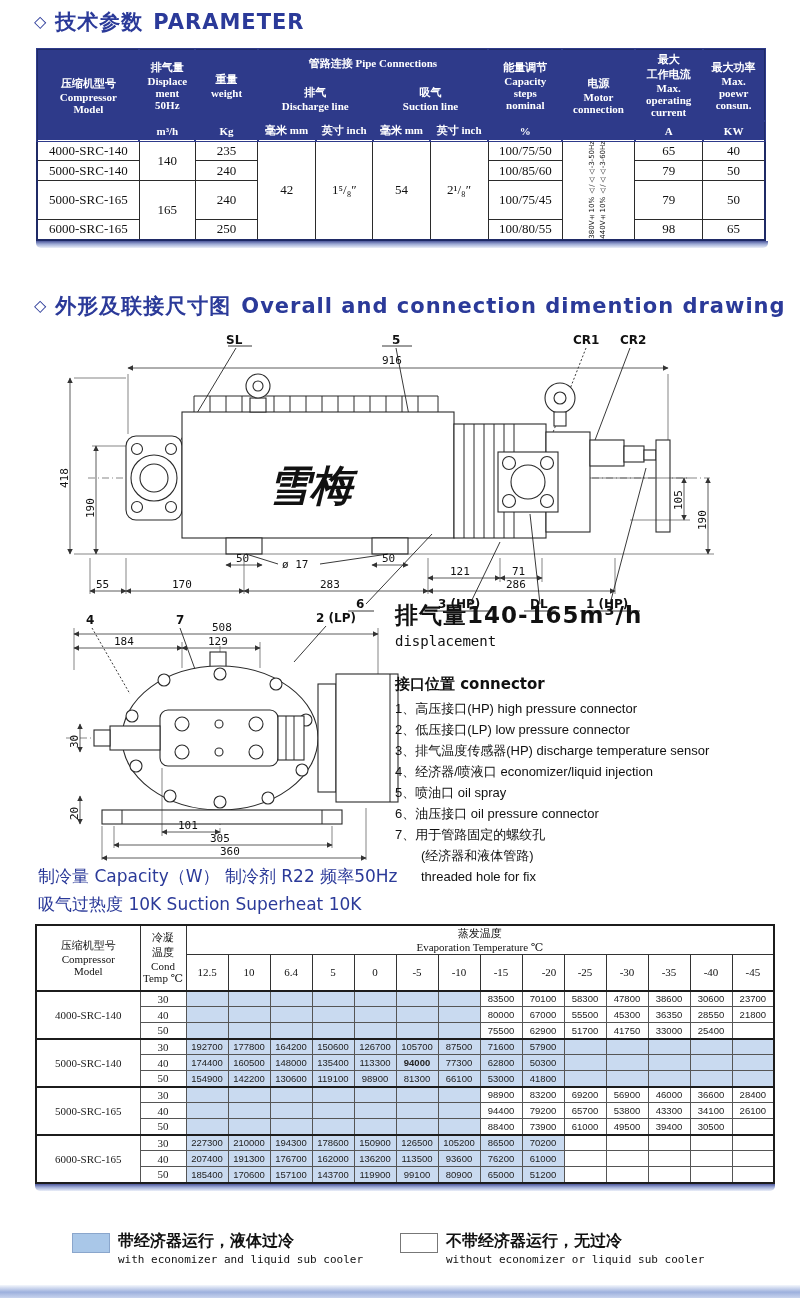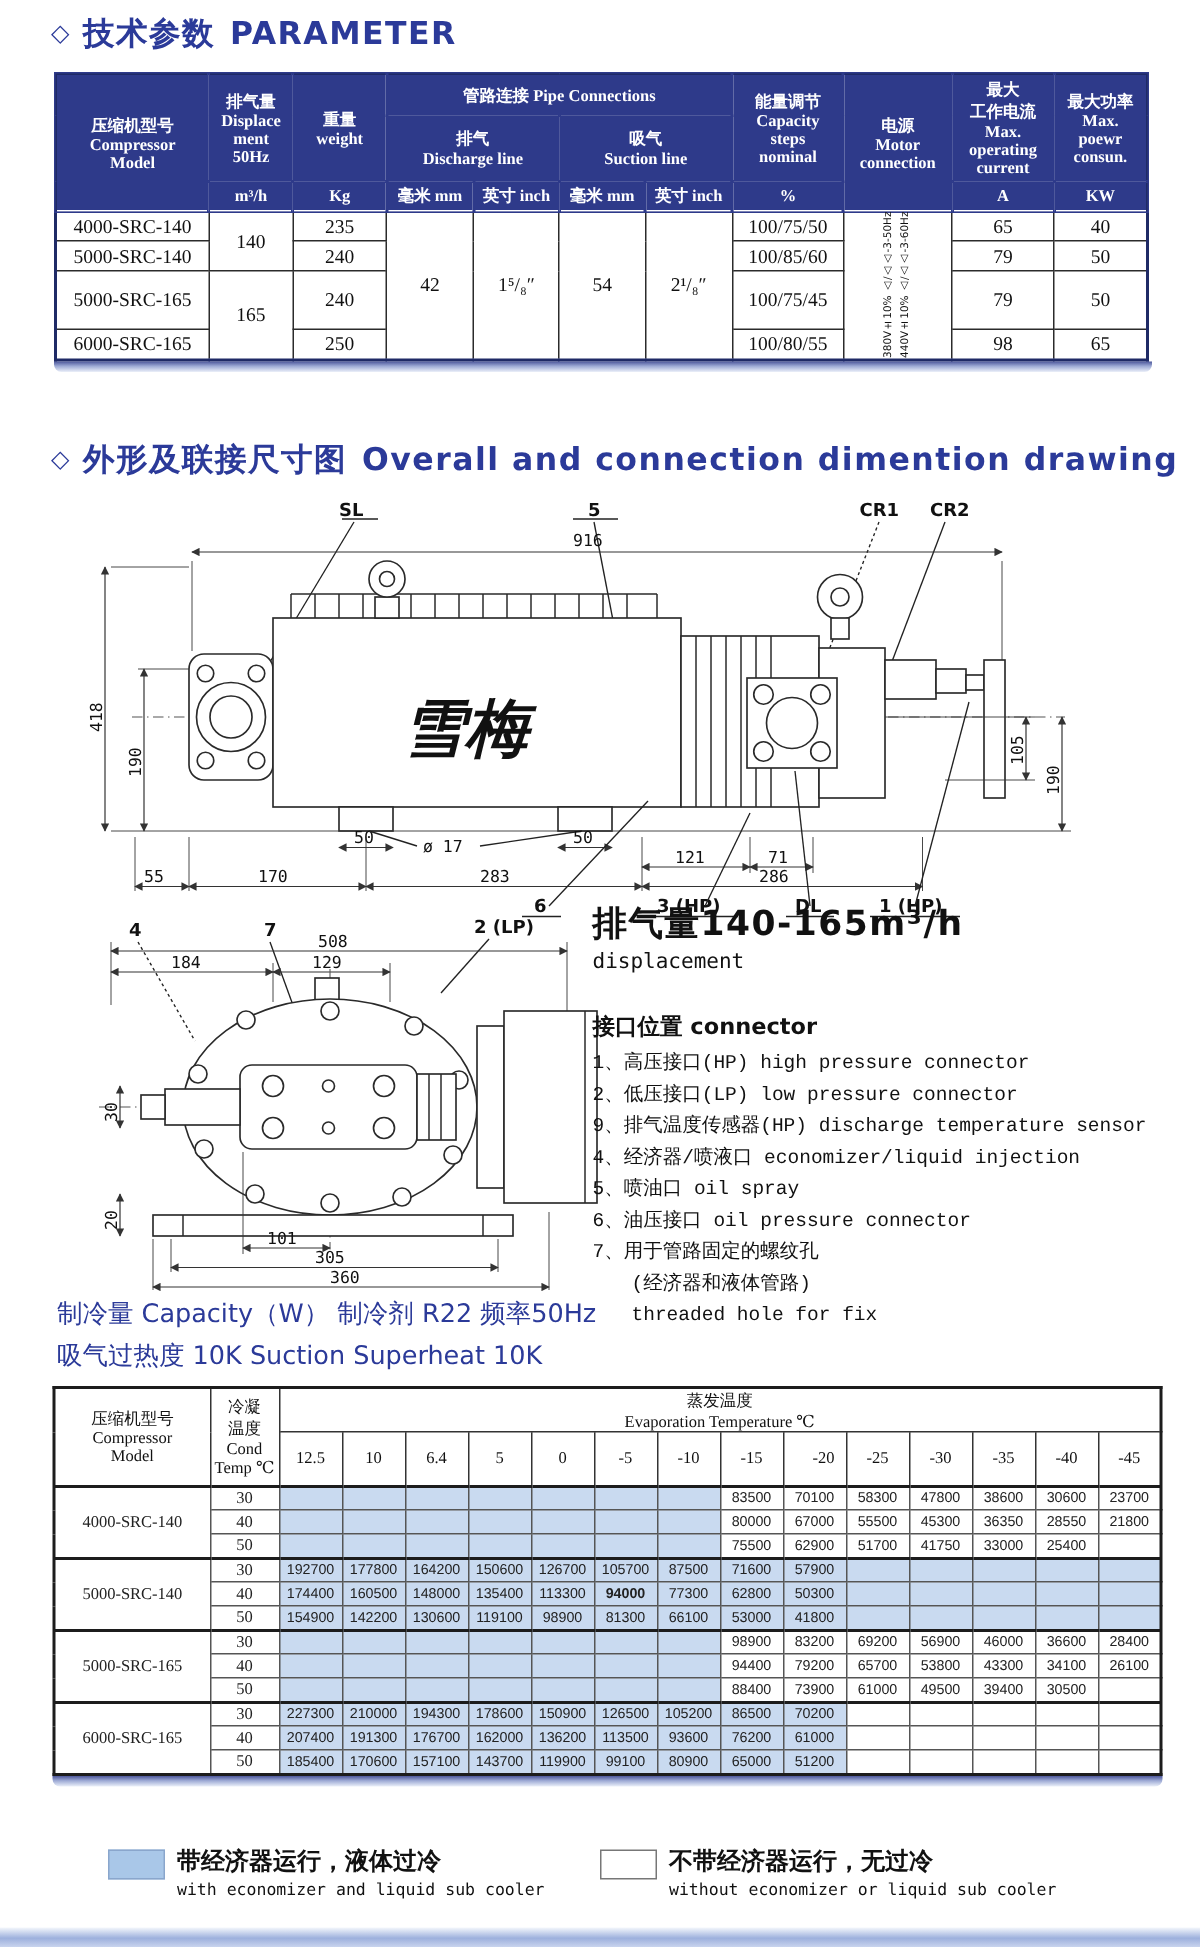--- a/index.html
+++ b/index.html
@@ -46,21 +46,21 @@
   .dt{font-size:11px;fill:#111;}
   .lb{font-weight:bold;font-size:12px;fill:#111;font-family:"DejaVu Sans",sans-serif;}
   .logo-t{font-size:42px;font-style:italic;font-weight:bold;fill:#111;
     font-family:"DejaVu Serif",serif;}
 
   
   .disp-block{position:absolute;left:395px;top:600px;width:395px;color:#111;}
   .disp-title{font-size:23px;font-weight:bold;font-family:"DejaVu Sans",sans-serif;letter-spacing:1px;}
   .disp-sub{font-size:14px;font-family:"DejaVu Sans Mono",monospace;margin-top:2px;}
   .conn-title{font-size:15px;font-weight:bold;margin-top:26px;font-family:"DejaVu Sans",sans-serif;}
-  .conn-list{margin-top:4px;font-size:13px;line-height:1.62;font-family:Liberation Mono, monospace;}
+  .conn-list{margin-top:4px;font-size:13px;line-height:1.62;font-family:Liberation Sans, sans-serif;}
 
   
   .cap-head{position:absolute;left:38px;top:862px;color:var(--titleblue);
     font-family:"DejaVu Sans",sans-serif;font-size:17px;font-weight:500;line-height:1.65;}
 
   
   .ctable-wrap{position:absolute;left:35px;top:924px;width:740px;}
   table.ctable{border-collapse:collapse;table-layout:fixed;width:738px;border:2px solid #1c1c1c;background:#fff;}
   table.ctable th{border:1px solid #333;font-weight:normal;text-align:center;vertical-align:middle;
     font-family:"Liberation Serif","DejaVu Serif",serif;color:#111;}
@@ -422,21 +422,21 @@
   </svg>
   </div>
 
   <div class="disp-block">
     <div class="disp-title">排气量140-165m³/h</div>
     <div class="disp-sub">displacement</div>
     <div class="conn-title">接口位置 connector</div>
     <div class="conn-list" id="connector-list">
         <div>1、高压接口(HP) high pressure connector</div>
         <div>2、低压接口(LP) low pressure connector</div>
-        <div>9、排气温度传感器(HP) discharge temperature sensor</div>
+        <div>3、排气温度传感器(HP) discharge temperature sensor</div>
         <div>4、经济器/喷液口 economizer/liquid injection</div>
         <div>5、喷油口 oil spray</div>
         <div>6、油压接口 oil pressure connector</div>
         <div>7、用于管路固定的螺纹孔</div>
         <div>　　(经济器和液体管路)</div>
         <div>　　threaded hole for fix</div>
       </div>
   </div>
 
   <div class="cap-head">

